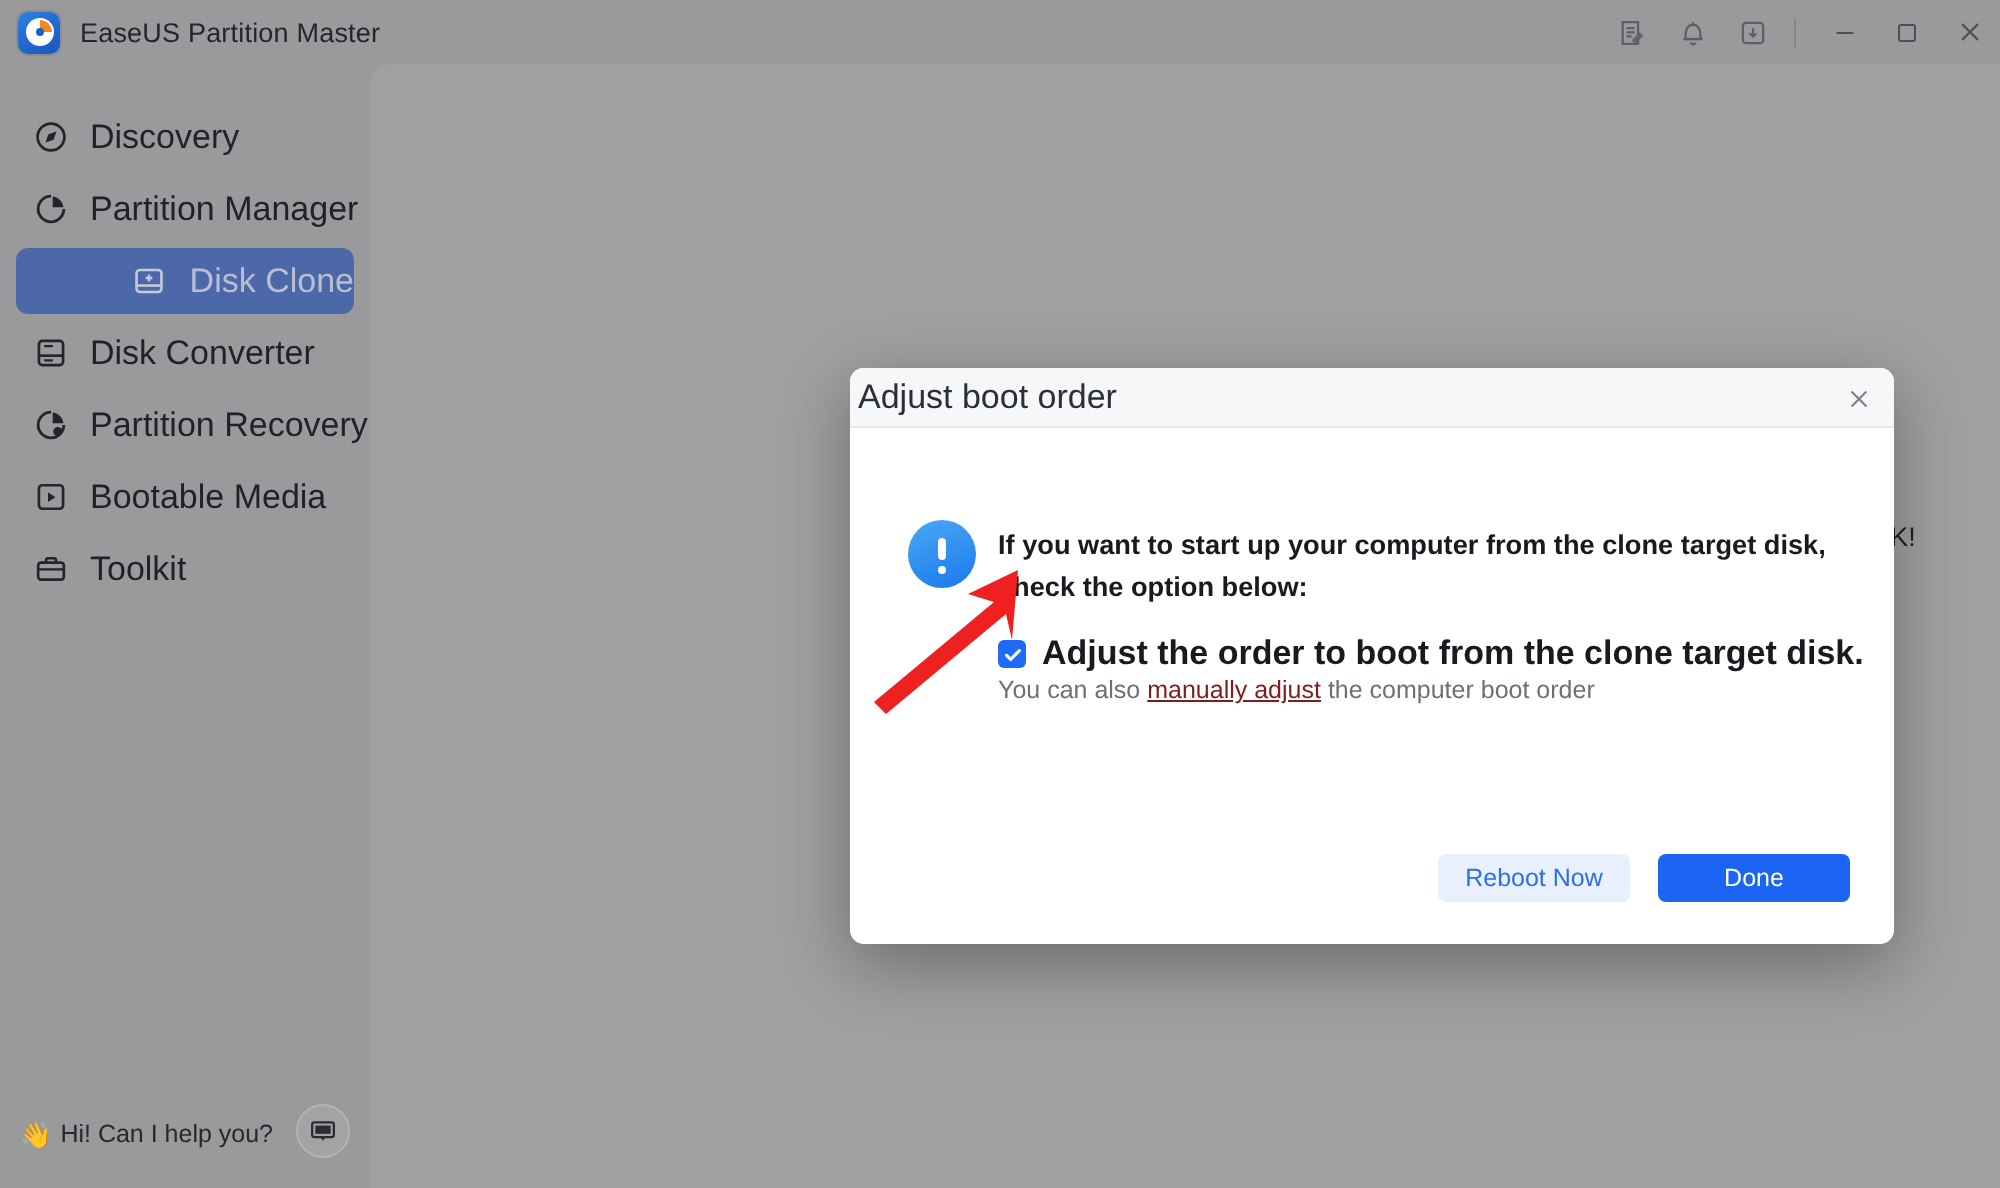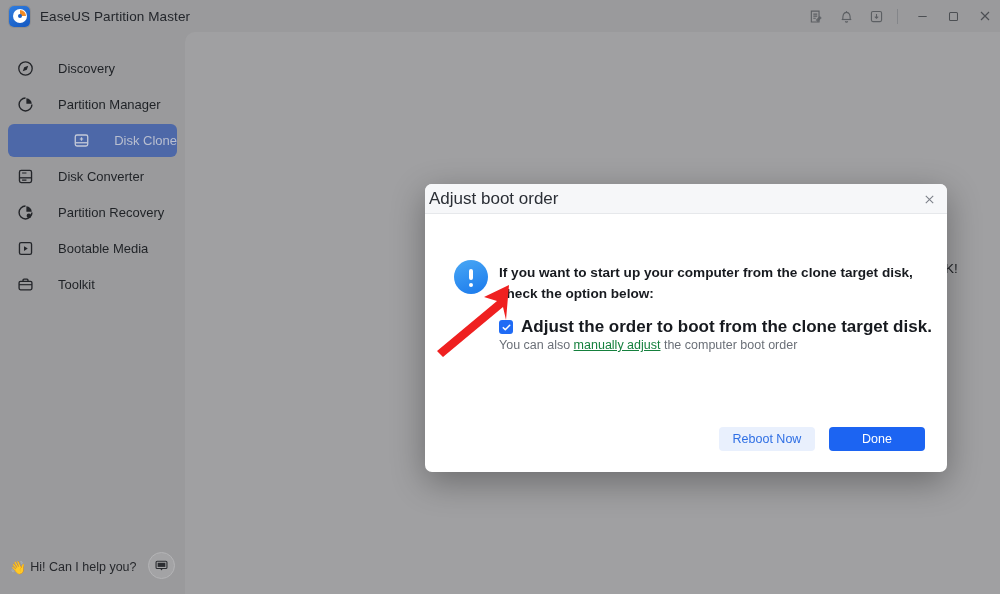--- a/index.html
+++ b/index.html
@@ -103,25 +103,25 @@
     width: 185px; height: 562px;
     background: #9a9a9c;
   }
   .nav { padding-top: 20px; }
   .nav-item {
     position: relative;
     height: 33px;
     margin: 0 8px 3px 8px;
     display: flex;
     align-items: center;
-    gap: 24px;
+    gap: 11px;
     padding-left: 8px;
     border-radius: 6px;
     color: #1f2226;
-    font-size: 13px;
+    font-size: 17px;
   }
   .nav-item.active {
     background: #4d68a8;
     color: #b9bfd0;
     justify-content: flex-end;
   }
   .nav-ico {
     width: 18px; height: 18px;
     flex: none;
     display: flex;
@@ -278,21 +278,21 @@
   }
 
   .sub-row {
     position: absolute;
     left: 74px; top: 124px;
     font-size: 12.5px;
     color: #6b7078;
     white-space: nowrap;
   }
   .sub-row .link {
-    color: #15803d;
+    color: #7f1d1d;
     text-decoration: underline;
   }
 
   .arrow {
     position: absolute;
     left: 246px; top: 249px;
     width: 84px; height: 76px;
     pointer-events: none;
   }
 

